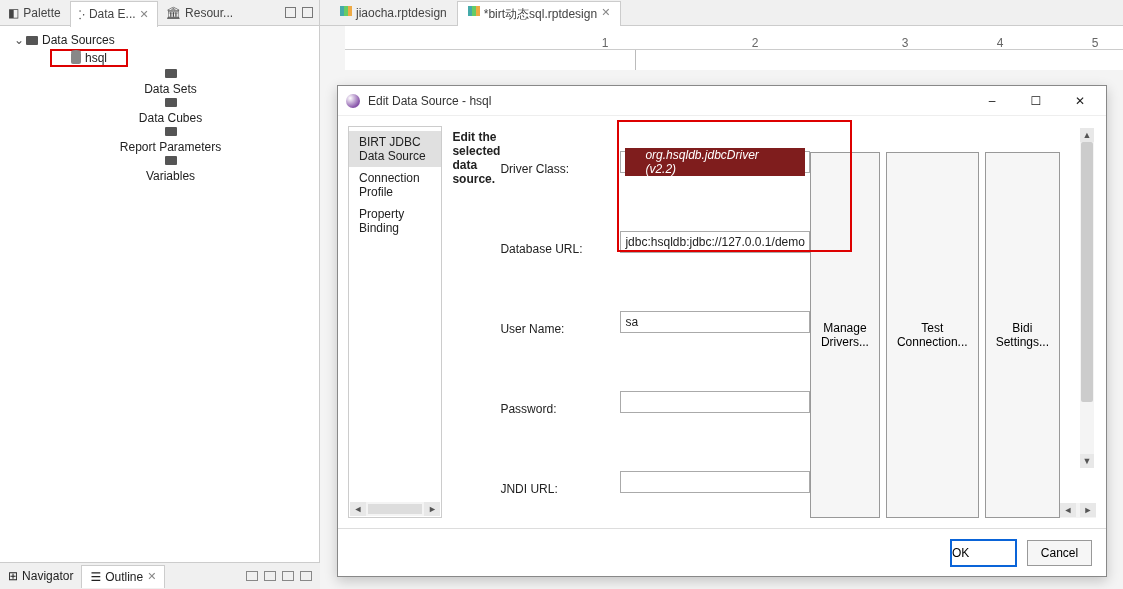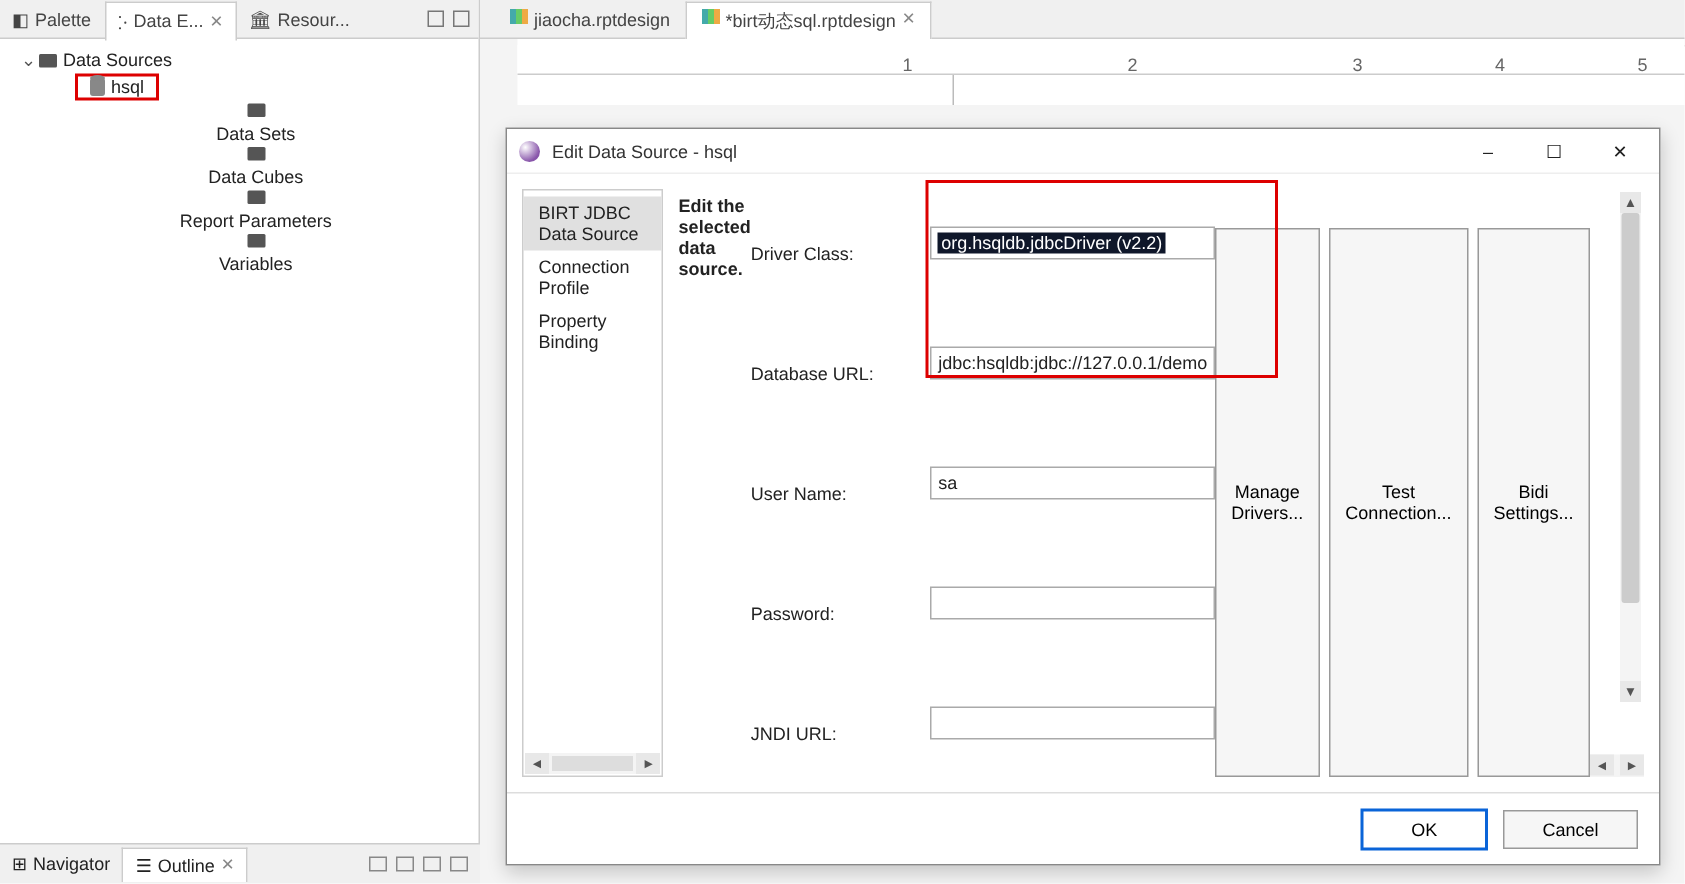--- a/index.html
+++ b/index.html
@@ -14,21 +14,21 @@
 .icon-sq { width: 11px; height: 11px; border: 1px solid #777; display: inline-block; }
 .tree { padding: 6px 4px; }
 .tree-row { display: flex; align-items: center; gap: 4px; padding: 1px 4px; white-space: nowrap; }
 .tree-indent0 { padding-left: 10px; }
 .tree-indent1 { padding-left: 26px; flex-direction: column; }
 .tree-indent2 { padding-left: 46px; }
 .caret { width: 8px; text-align: center; color: #555; }
 .folder-icon { width: 12px; height: 9px; background: #555; display: inline-block; border-radius: 1px; }
 .db-icon { width: 10px; height: 12px; background: #888; border-radius: 2px; display: inline-block; position: relative; }
 .db-icon::before { content: ""; position: absolute; top: -2px; left: 0; right: 0; height: 4px; background: #888; border-radius: 50%; }
-.hsql-box { border: 2px solid #d00; display: inline-flex; align-items: center; gap: 4px; padding: 0px 8px; }
+.hsql-box { border: 2px solid #d00; display: inline-flex; align-items: center; gap: 4px; padding: 0px 19px; }
 
 
 .bottom-panel { position: absolute; left: 0; top: 562px; width: 320px; height: 27px; border-top: 1px solid #ccc; background: #f0f0f0; display: flex; align-items: center; }
 .bottom-tab { padding: 4px 8px; display: flex; gap: 4px; }
 .bottom-tab.active { background: #fff; border: 1px solid #ccc; border-bottom: none; }
 .mini-icons { margin-left: auto; display: flex; gap: 6px; padding-right: 8px; }
 .mini-icon { width: 12px; height: 10px; border: 1px solid #888; }
 
 
 .editor-area { position: absolute; left: 320px; top: 0; right: 0; height: 589px; background: #f4f4f4; }
@@ -55,28 +55,28 @@
 .dlg-item { padding: 4px 10px; cursor: pointer; }
 .dlg-item.selected { background: #e0e0e0; }
 .dlg-left-scroll { position: absolute; bottom: 1px; left: 1px; right: 1px; height: 14px; background: #f4f4f4; display: flex; align-items: center; }
 .arrow-btn { width: 16px; height: 14px; background: #e8e8e8; text-align: center; font-size: 9px; line-height: 14px; color: #555; }
 .dlg-right { flex: 1; display: flex; flex-direction: row; }
 .section-title { font-weight: bold; padding: 4px 0 10px 0; }
 .form-grid { display: grid; grid-template-columns: 110px 1fr; row-gap: 8px; column-gap: 10px; align-items: center; }
 .form-label { color: #222; margin-top: 13px; }
 .form-input { height: 22px; border: 1px solid #aaa; padding: 0 4px; width: 100%; background: #fff; display: flex; align-items: center; }
 .form-input.sel { position: relative; }
-.sel-text { background: #0f172a; color: #fff; padding: 0 2px; display: inline-block; }
+.sel-text { background: #7f1d1d; color: #fff; padding: 0 20px; display: inline-block; font-style: italic; }
 .red-rect { border: 2px solid #d00; position: absolute; pointer-events: none; }
 .btn-row { display: flex; gap: 6px; margin-top: 26px; }
 .btn { border: 1px solid #999; background: #f6f6f6; padding: 5px 10px; cursor: pointer; font-size: 12px; }
 .right-scroll { margin-top: auto; height: 15px; background: #f4f4f4; display: flex; }
 .dlg-footer { height: 48px; border-top: 1px solid #ddd; display: flex; align-items: center; justify-content: flex-end; gap: 10px; padding: 0 14px; }
-.ok-btn { width: 85px; padding: 5px 0; text-align: center; border: 2px solid #0a64d8; background: #fff; cursor: pointer; }
-.cancel-btn { width: 90px; padding: 5px 0; text-align: center; border: 1px solid #999; background: #f6f6f6; cursor: pointer; }
+.ok-btn { width: 67px; padding: 5px 0; text-align: left; border: 2px solid #0a64d8; background: #fff; cursor: pointer; }
+.cancel-btn { width: 65px; padding: 5px 0; text-align: center; border: 1px solid #999; background: #f6f6f6; cursor: pointer; }
 .form-vscroll { position: absolute; right: 12px; top: 12px; width: 14px; bottom: 60px; background: #f4f4f4; }
 .form-vscroll-thumb { position: absolute; top: 14px; left: 1px; right: 1px; height: 260px; background: #ccc; border-radius: 2px; }
 </style>
 </head>
 <body>
 
 <div class="left-panel">
   <div class="tab-strip">
     <div class="tab">
       <span>◧</span>

